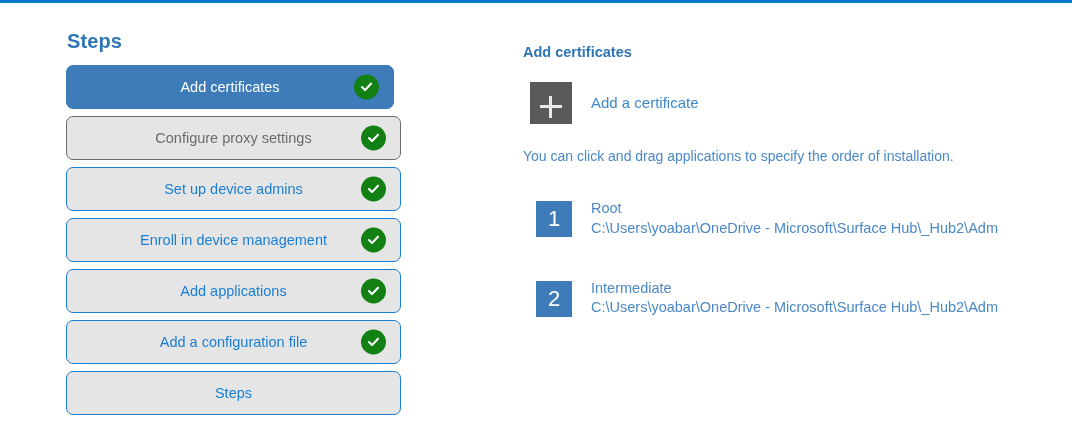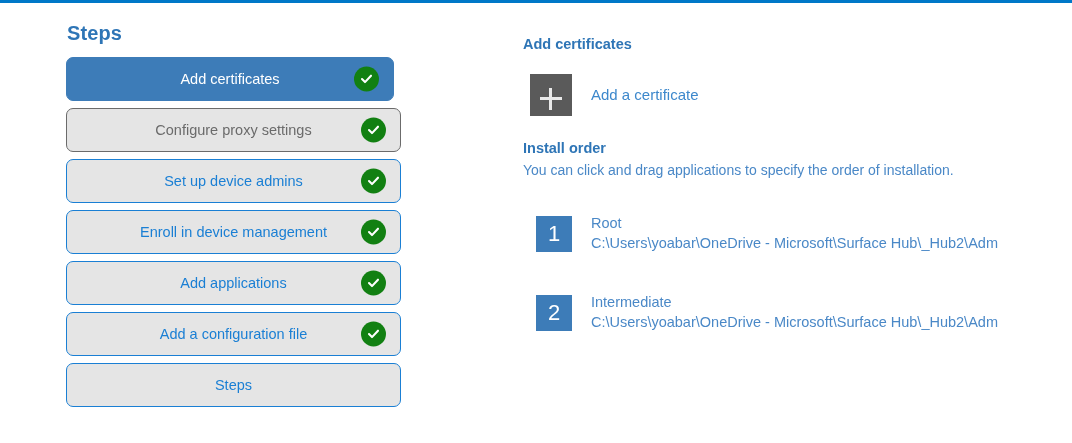--- a/index.html
+++ b/index.html
@@ -23,21 +23,21 @@
     top: 0;
     width: 1072px;
     height: 3px;
     background: #0078c8;
   }
 
   
   .page {
     position: absolute;
     left: 0;
-    top: 5px;
+    top: 13px;
     width: 1072px;
     height: 372px;
   }
 
   
   .steps-pane {
     position: absolute;
     left: 66px;
     top: 17px;
     width: 335px;
@@ -295,21 +295,20 @@
     <h3 class="section-heading">Add certificates</h3>
 
     <div class="add-cert-row">
       <span class="plus-tile">
         <span class="plus-glyph"></span>
       </span>
       <span class="add-cert-label">Add a certificate</span>
     </div>
 
     <div class="install-order">
-      <h3 class="section-heading">Install order</h3>
       <p class="section-sub">You can click and drag applications to specify the order of installation.</p>
 
       <ul class="order-list">
 
         <li class="order-item">
           <span class="order-num">1</span>
           <span class="order-text">
             <span class="order-name" style="display: block;">Root</span>
             <span class="order-path" style="display: block;">C:\Users\yoabar\OneDrive - Microsoft\Surface Hub\_Hub2\Adm</span>
           </span>

